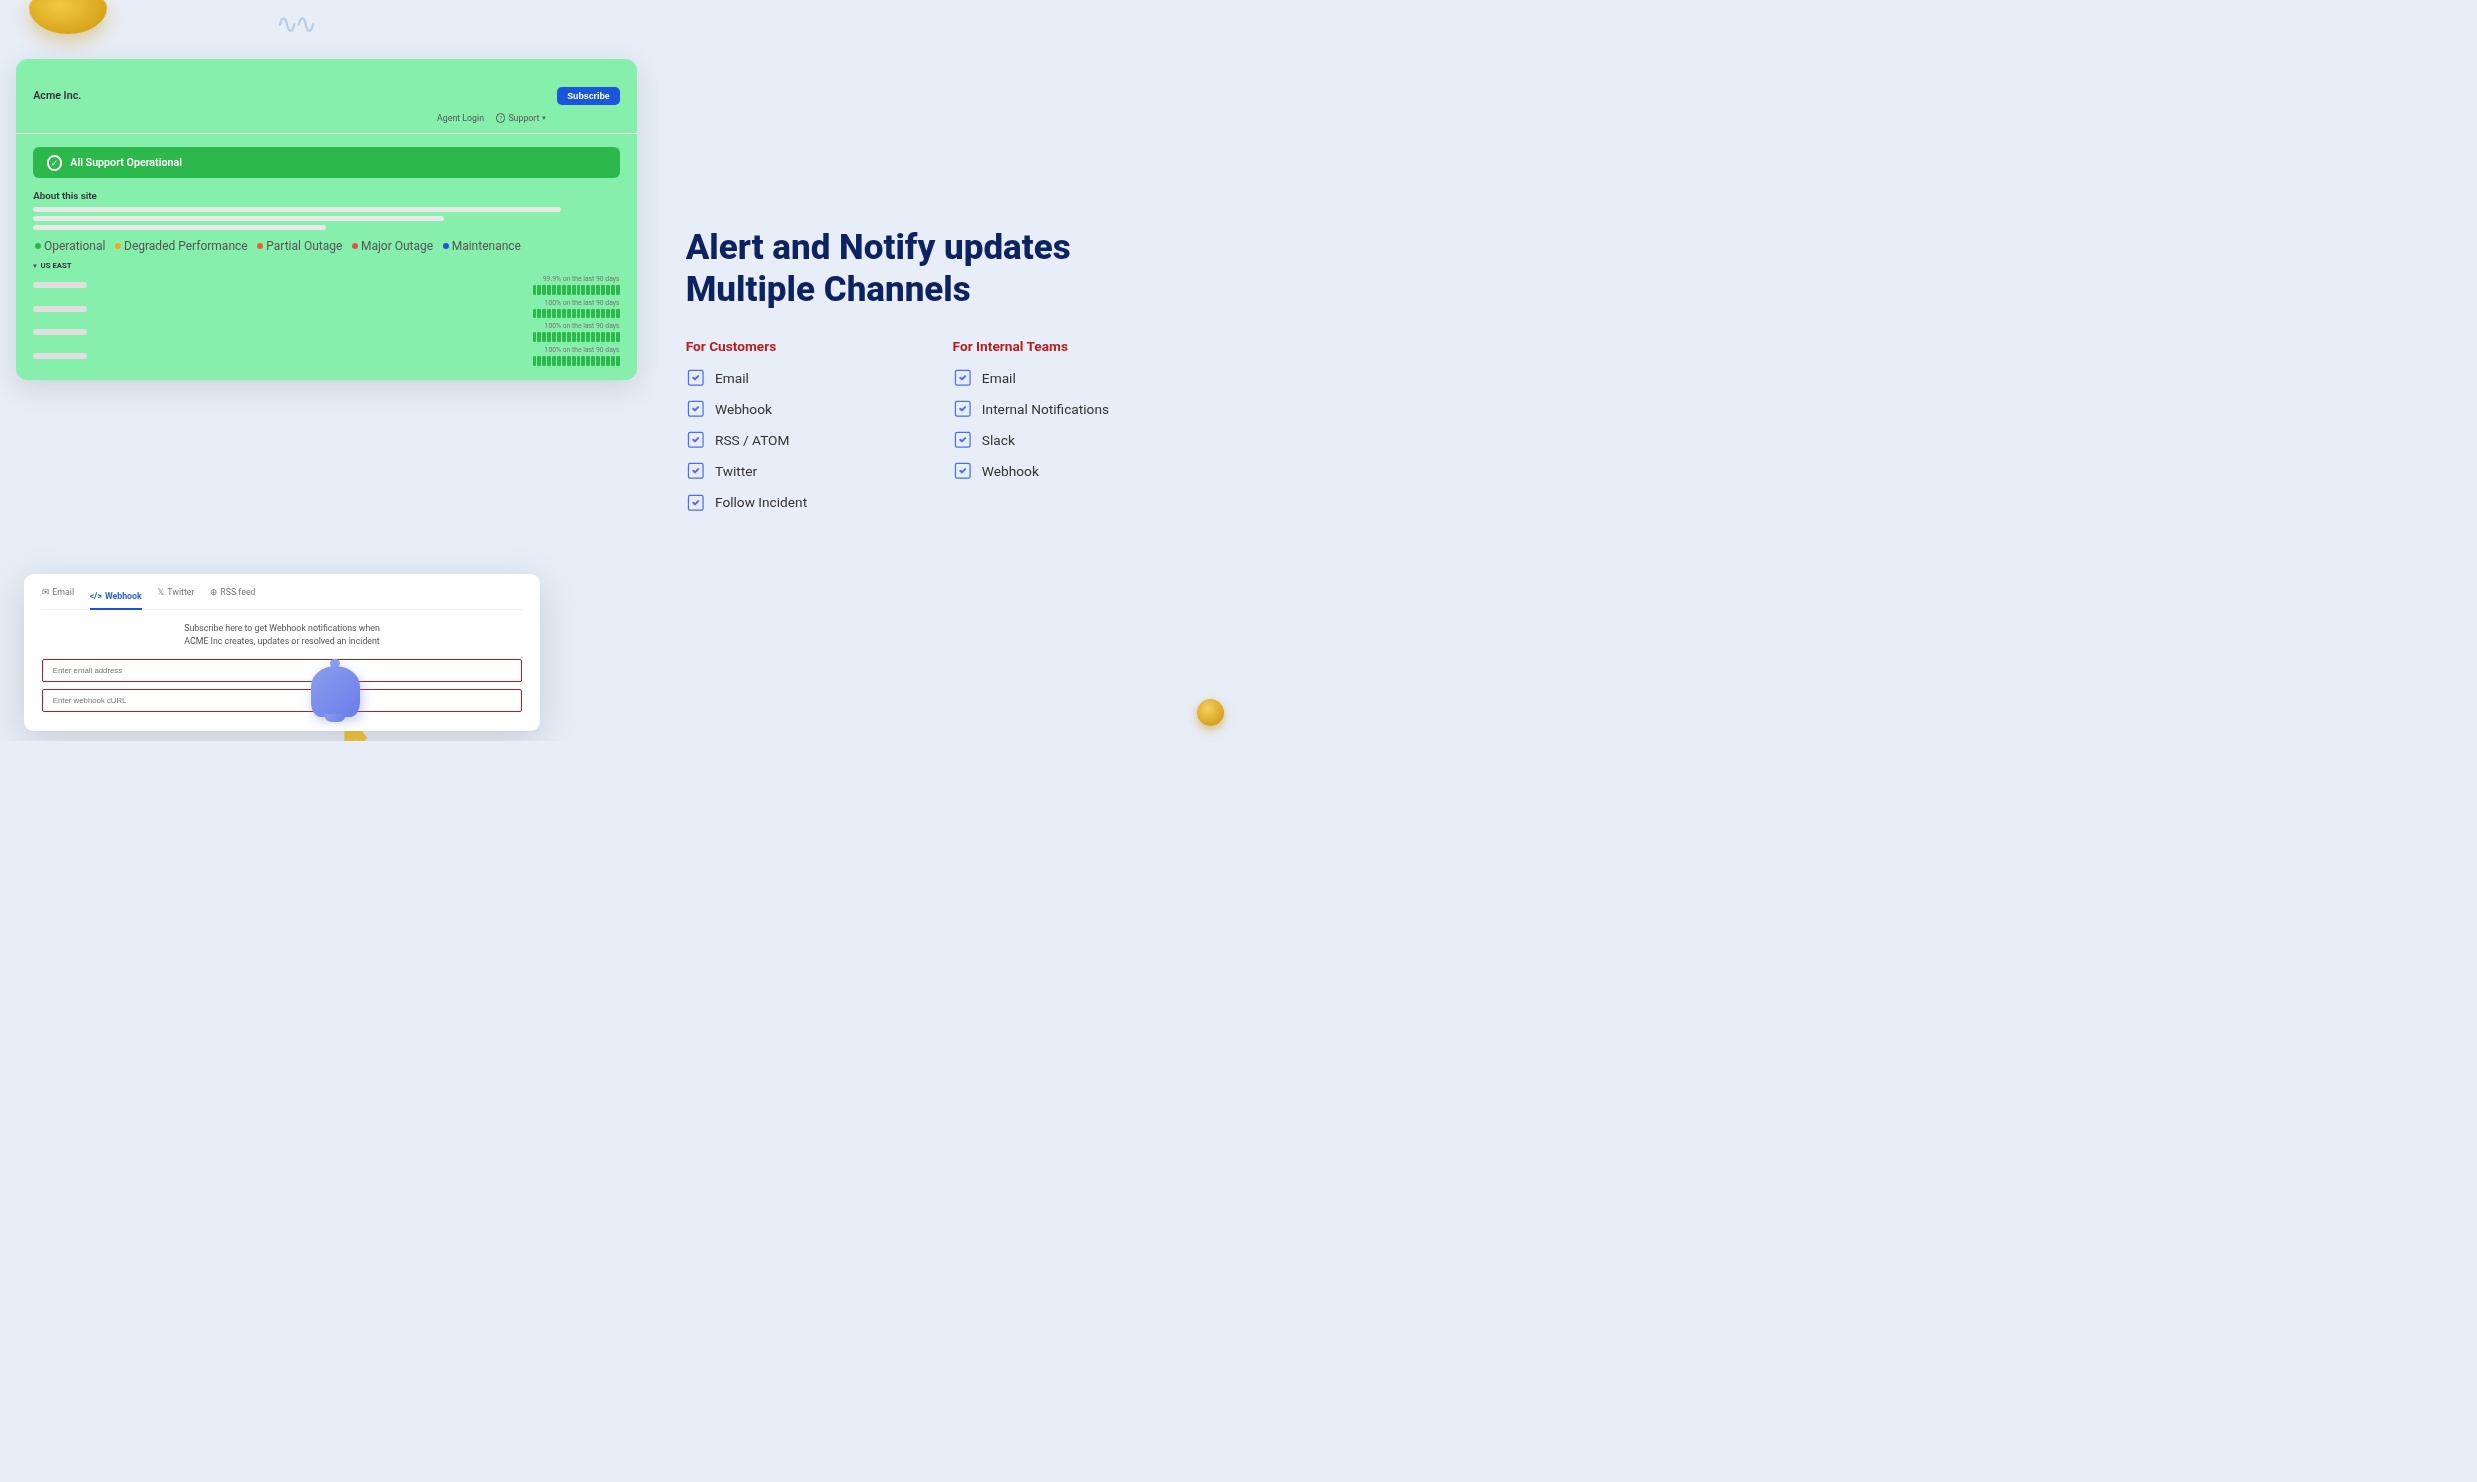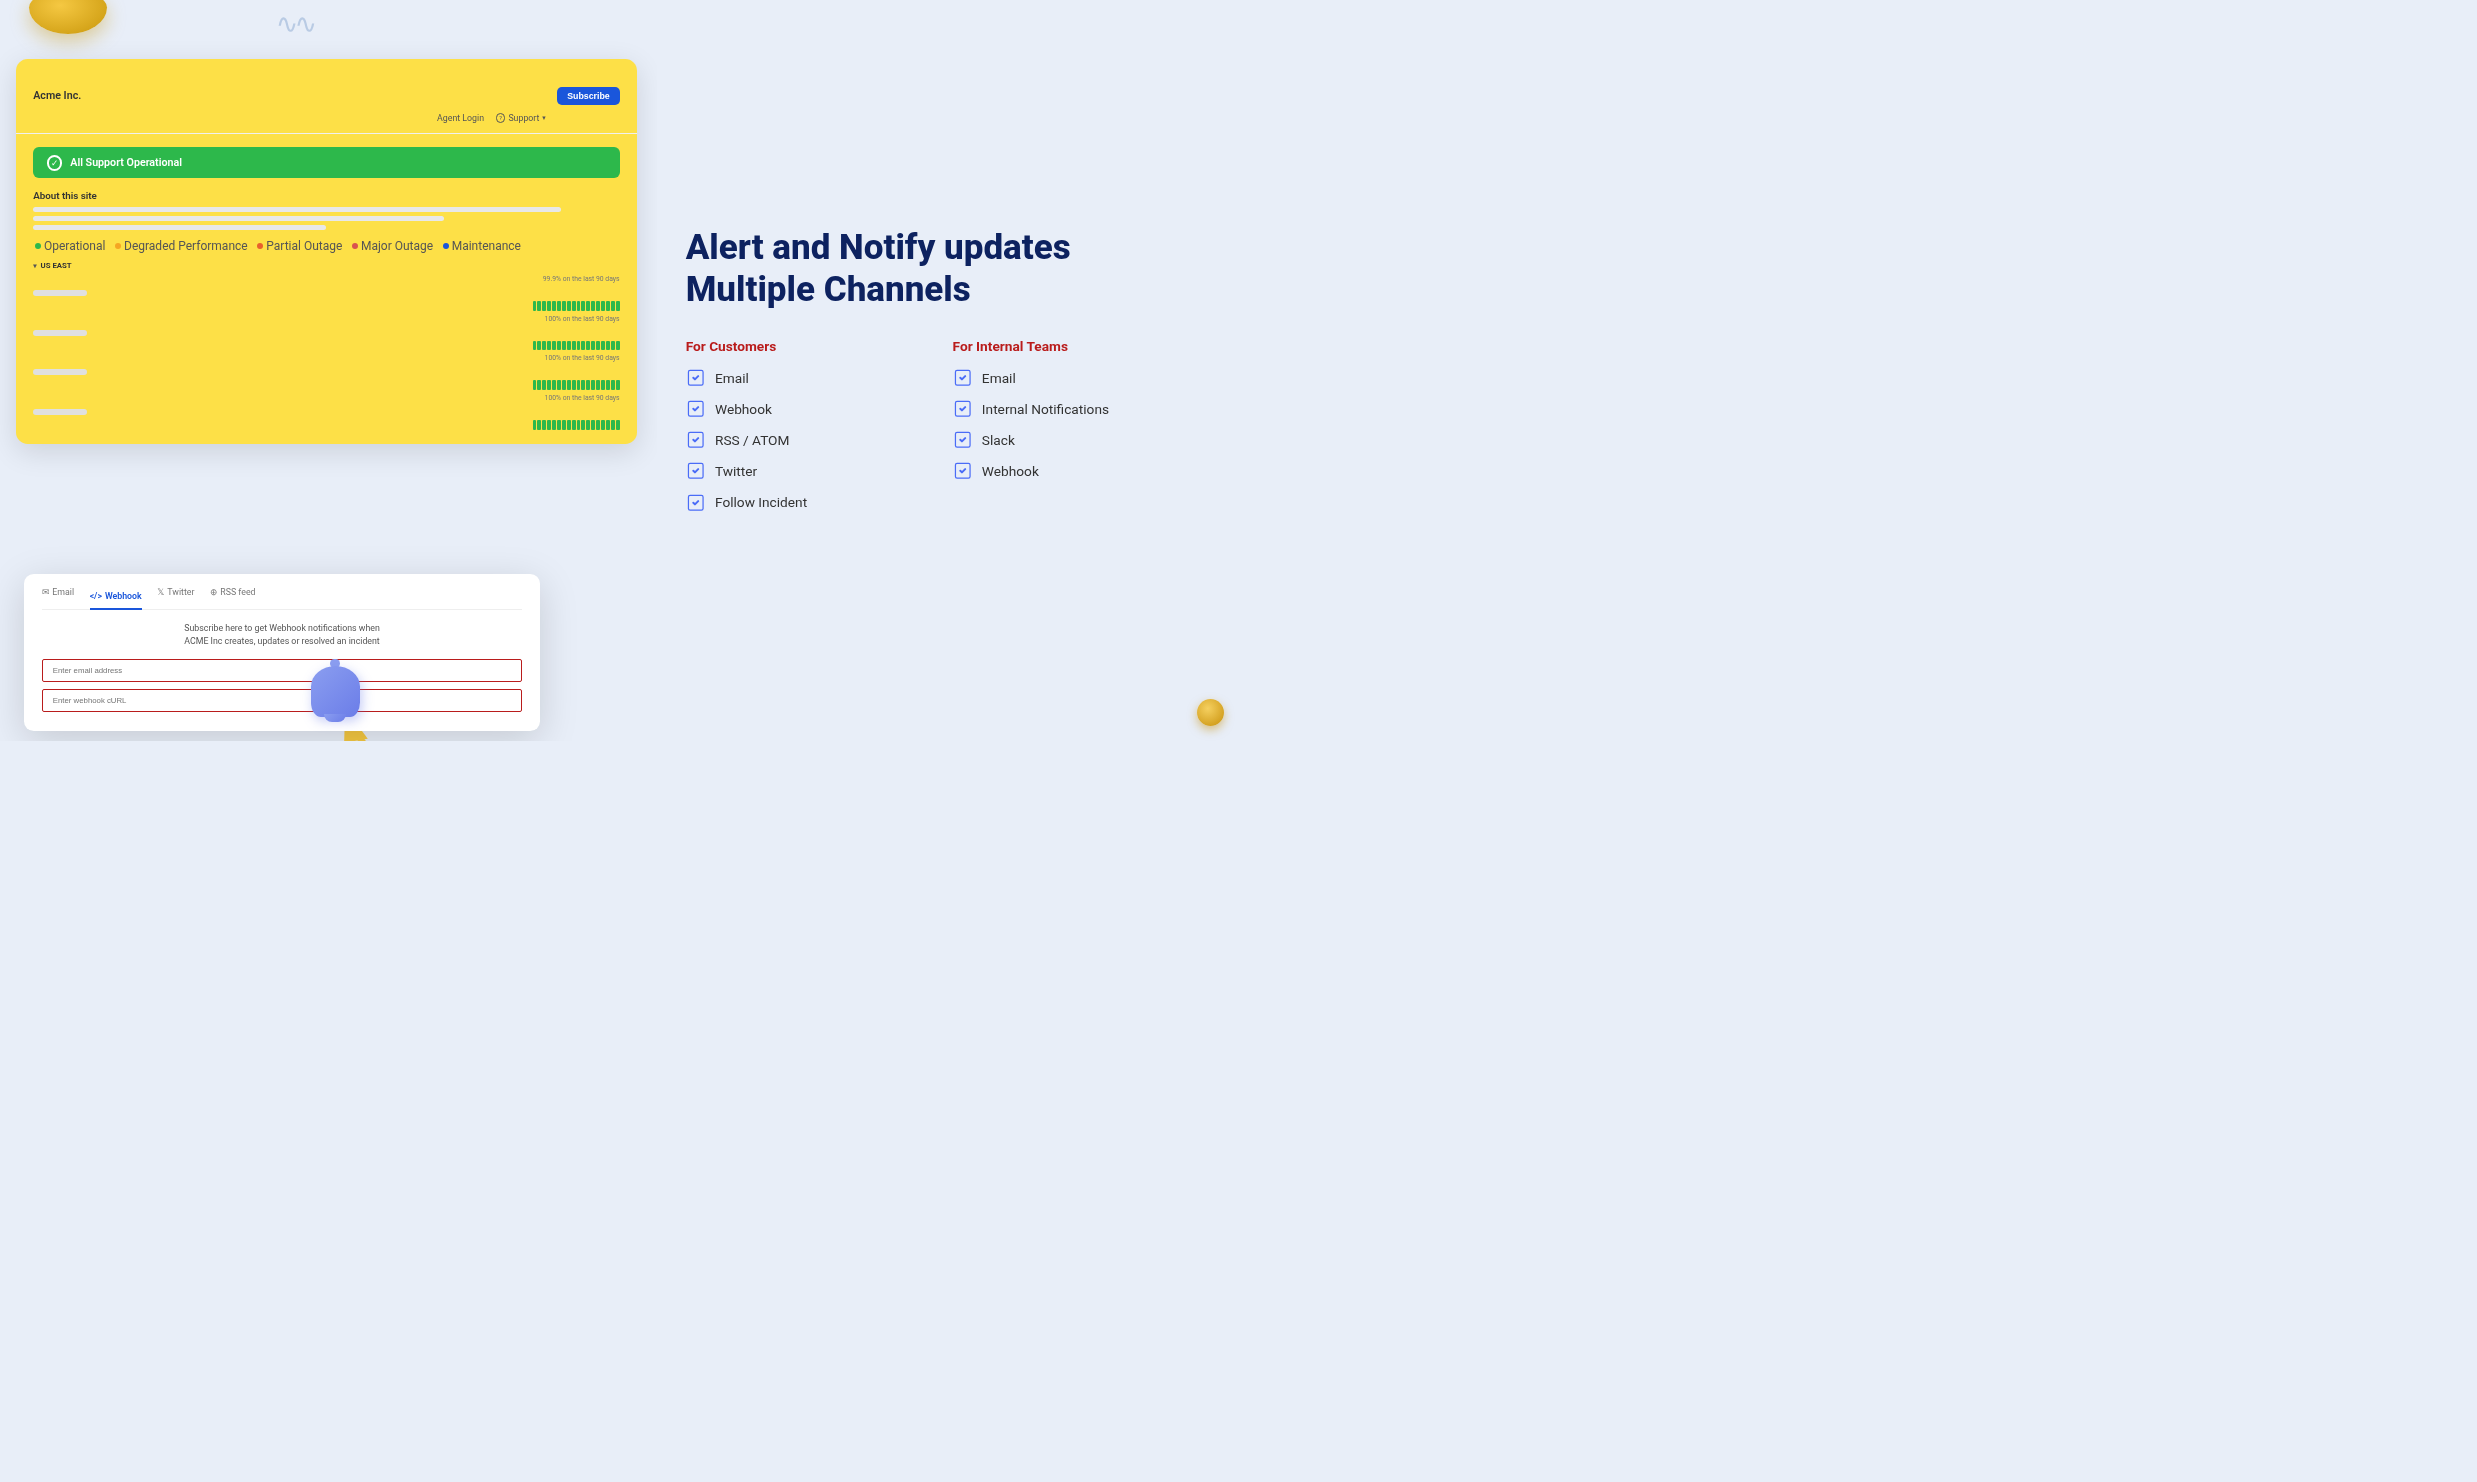--- a/index.html
+++ b/index.html
@@ -48,21 +48,21 @@
       opacity: 0.6;
       letter-spacing: -3.9px;
     }
 
     
     .status-card {
       position: absolute;
       top: 59px;
       left: 15.6px;
       right: 19.5px;
-      background: #fde047;
+      background: #86efac;
       border-radius: 11.7px;
       box-shadow: 0 7.8px 29px rgba(0,0,0,0.12);
       overflow: hidden;
     }
 
     
     .nav-bar {
       display: flex;
       align-items: center;
       justify-content: space-between;
@@ -216,21 +216,21 @@
     .service-name-placeholder {
       width: 54px;
       height: 5.9px;
       background: #e0e0e0;
       border-radius: 2.9px;
     }
     .service-right {
       display: flex;
       flex-direction: column;
       align-items: flex-end;
-      gap: 18px;
+      gap: 2px;
     }
     .uptime-text {
       font-size: 6.8px;
       color: #777;
     }
     .bar-chart {
       display: flex;
       gap: 1px;
       align-items: flex-end;
     }

